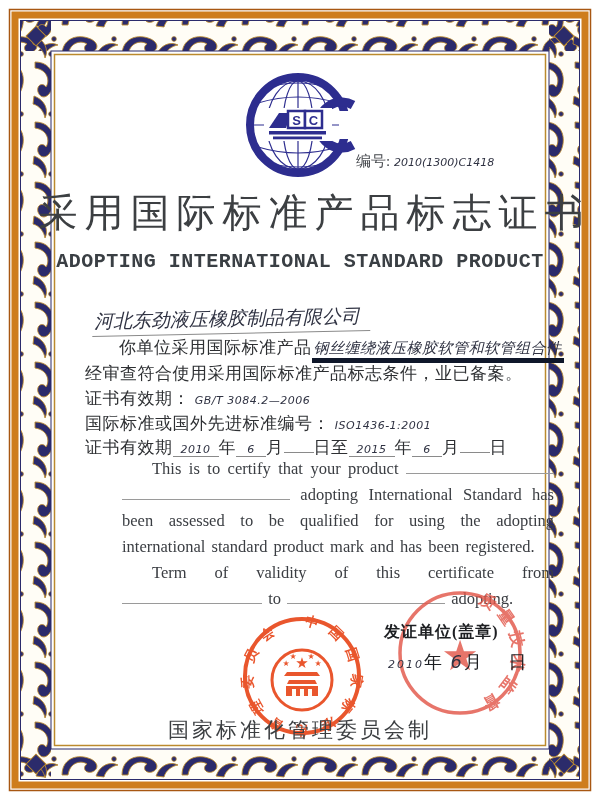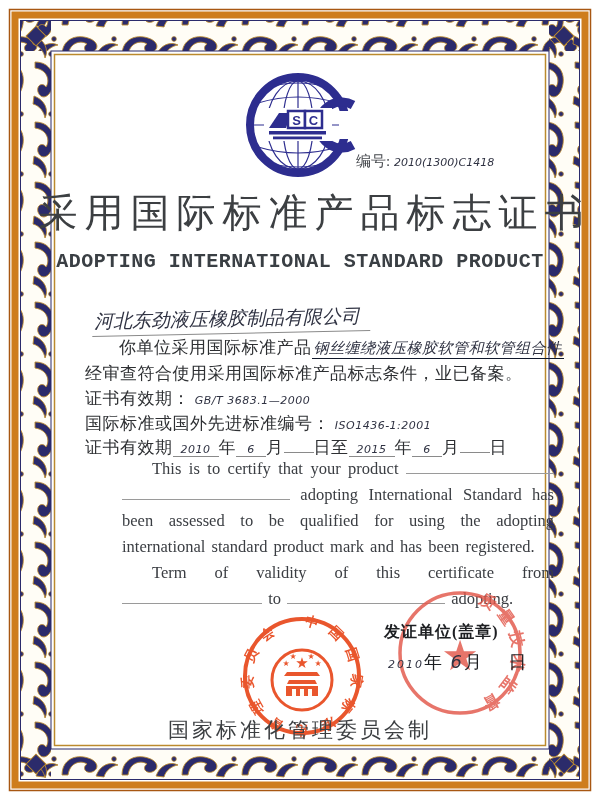--- a/index.html
+++ b/index.html
@@ -18,21 +18,21 @@
   .hand-sm{font-size:11px;}
   .company{top:306px;left:92px;font-size:19px;transform:rotate(-1.2deg);
            border-bottom:1px solid #8a8a8a;padding:0 10px 1px 2px;}
   .cnline{left:85px;width:432px;font-size:17px;color:#2e3033;letter-spacing:0.5px;white-space:nowrap;}
   .l1{top:336px;text-indent:34px;}
   .l2{top:362px;}
   .l3{top:387px;}
   .l4{top:412px;}
   .l5{top:436px;}
   .u{display:inline-block;border-bottom:1px solid #8a8a8a;text-align:center;}
-  .u-prod{border-bottom:1px solid #0f172a;padding:0 2px 1px 2px;font-size:15px;text-align:center;}
+  .u-prod{border-bottom:5px solid #0f172a;padding:0 2px 1px 2px;font-size:15px;text-align:center;}
   .en-body{top:456px;left:85px;width:432px;font-size:16.5px;line-height:26px;
            text-align:justify;color:#3a3d42;word-spacing:2px;margin-left:37px;}
   .en-p2{margin-top:4px;}
   .indent{display:inline-block;width:30px;}
   .blank{display:inline-block;border-bottom:1px solid #9a9a9a;height:14px;vertical-align:baseline;}
   .w150{width:148px;} .w168{width:168px;} .w140{width:140px;} .w160{width:158px;}
   .stamp{position:absolute;pointer-events:none;}
   .issuer-label{top:622px;left:384px;font-size:16px;font-weight:700;color:#1d1f22;
                 letter-spacing:1px;z-index:4;}
   .issuer-date{top:650px;left:388px;font-size:18px;color:#1d1f22;z-index:4;letter-spacing:2px;}
@@ -110,21 +110,21 @@
     <div class="abs center title-en title-en1">ADOPTING  INTERNATIONAL  STANDARD PRODUCT</div>
 
     <div class="abs company hand">河北东劲液压橡胶制品有限公司</div>
 
     <div class="abs cnline l1">
       <span>你单位采用国际标准产品</span><span class="hand hand-sm u-prod">钢丝缠绕液压橡胶软管和软管组合件</span>
     </div>
     <div class="abs cnline l2">经审查符合使用采用国际标准产品标志条件，业已备案。</div>
     <div class="abs cnline l3">
       <span>证书有效期：</span>
-      <span class="hand hand-sm">GB/T 3683.1—2000</span>
+      <span class="hand hand-sm">GB/T 3084.2—2006</span>
     </div>
     <div class="abs cnline l4">
       <span>国际标准或国外先进标准编号：</span>
       <span class="hand hand-sm">ISO1436-1:2001</span>
     </div>
     <div class="abs cnline l5">
       <span>证书有效期</span><span class="u hand hand-sm" style="width:46px;">2010</span><span>年</span><span class="u hand hand-sm" style="width:30px;">6</span><span>月</span><span class="u" style="width:30px;"></span><span>日至</span><span class="u hand hand-sm" style="width:46px;">2015</span><span>年</span><span class="u hand hand-sm" style="width:30px;">6</span><span>月</span><span class="u" style="width:30px;"></span><span>日</span>
     </div>
 
     <div class="abs en-body">

